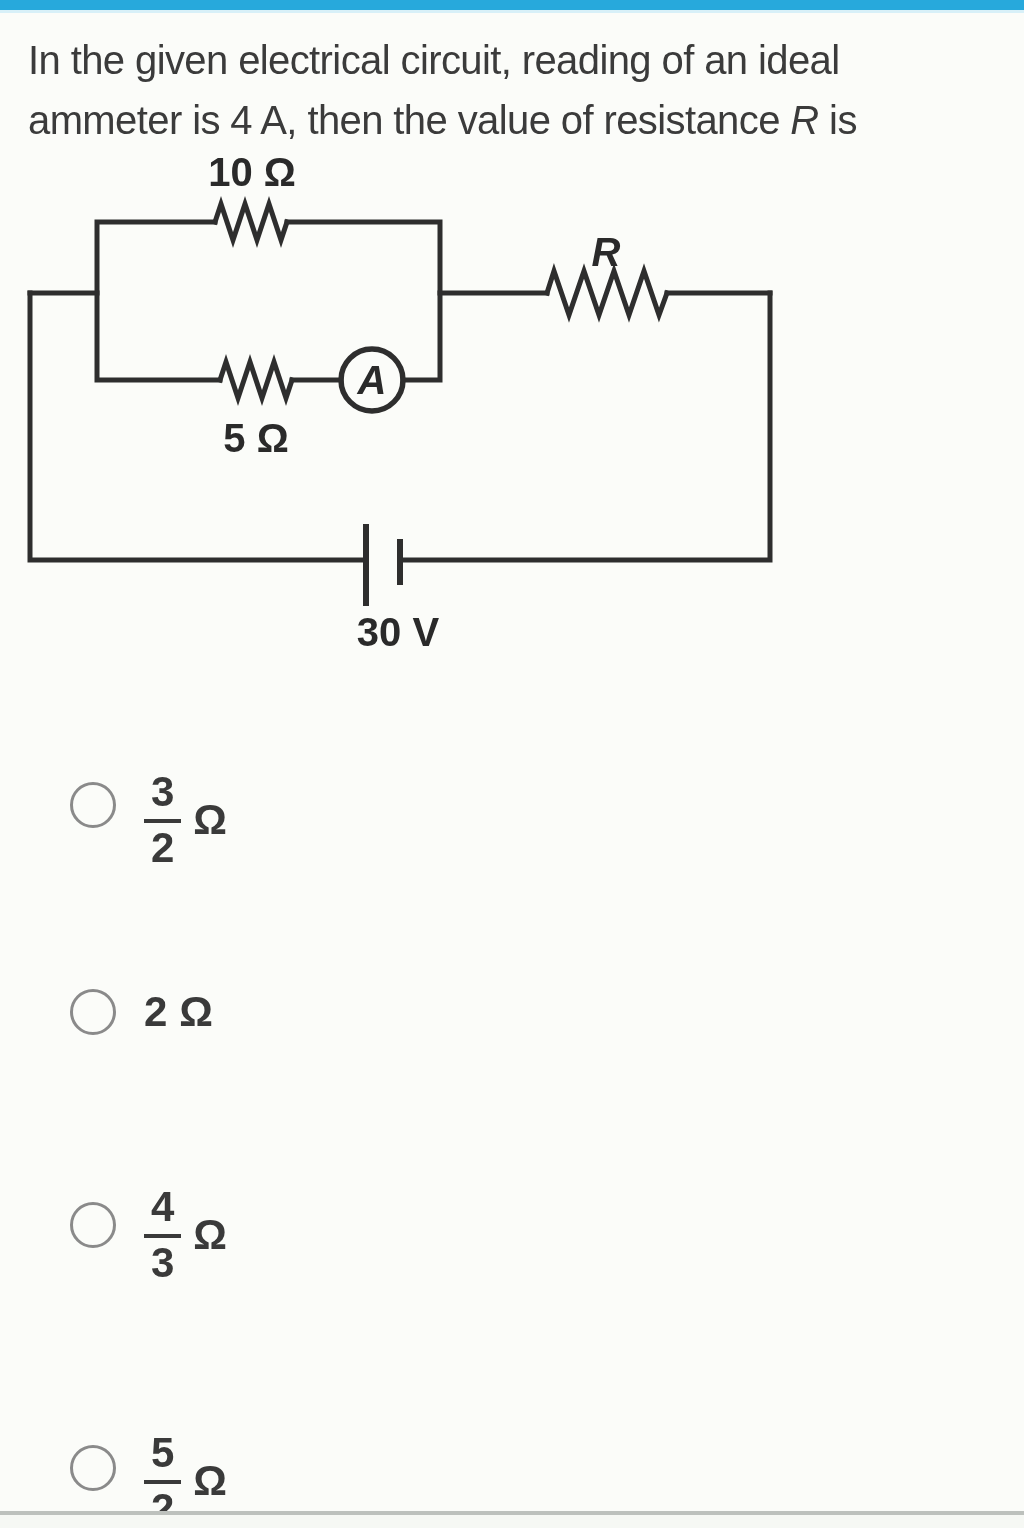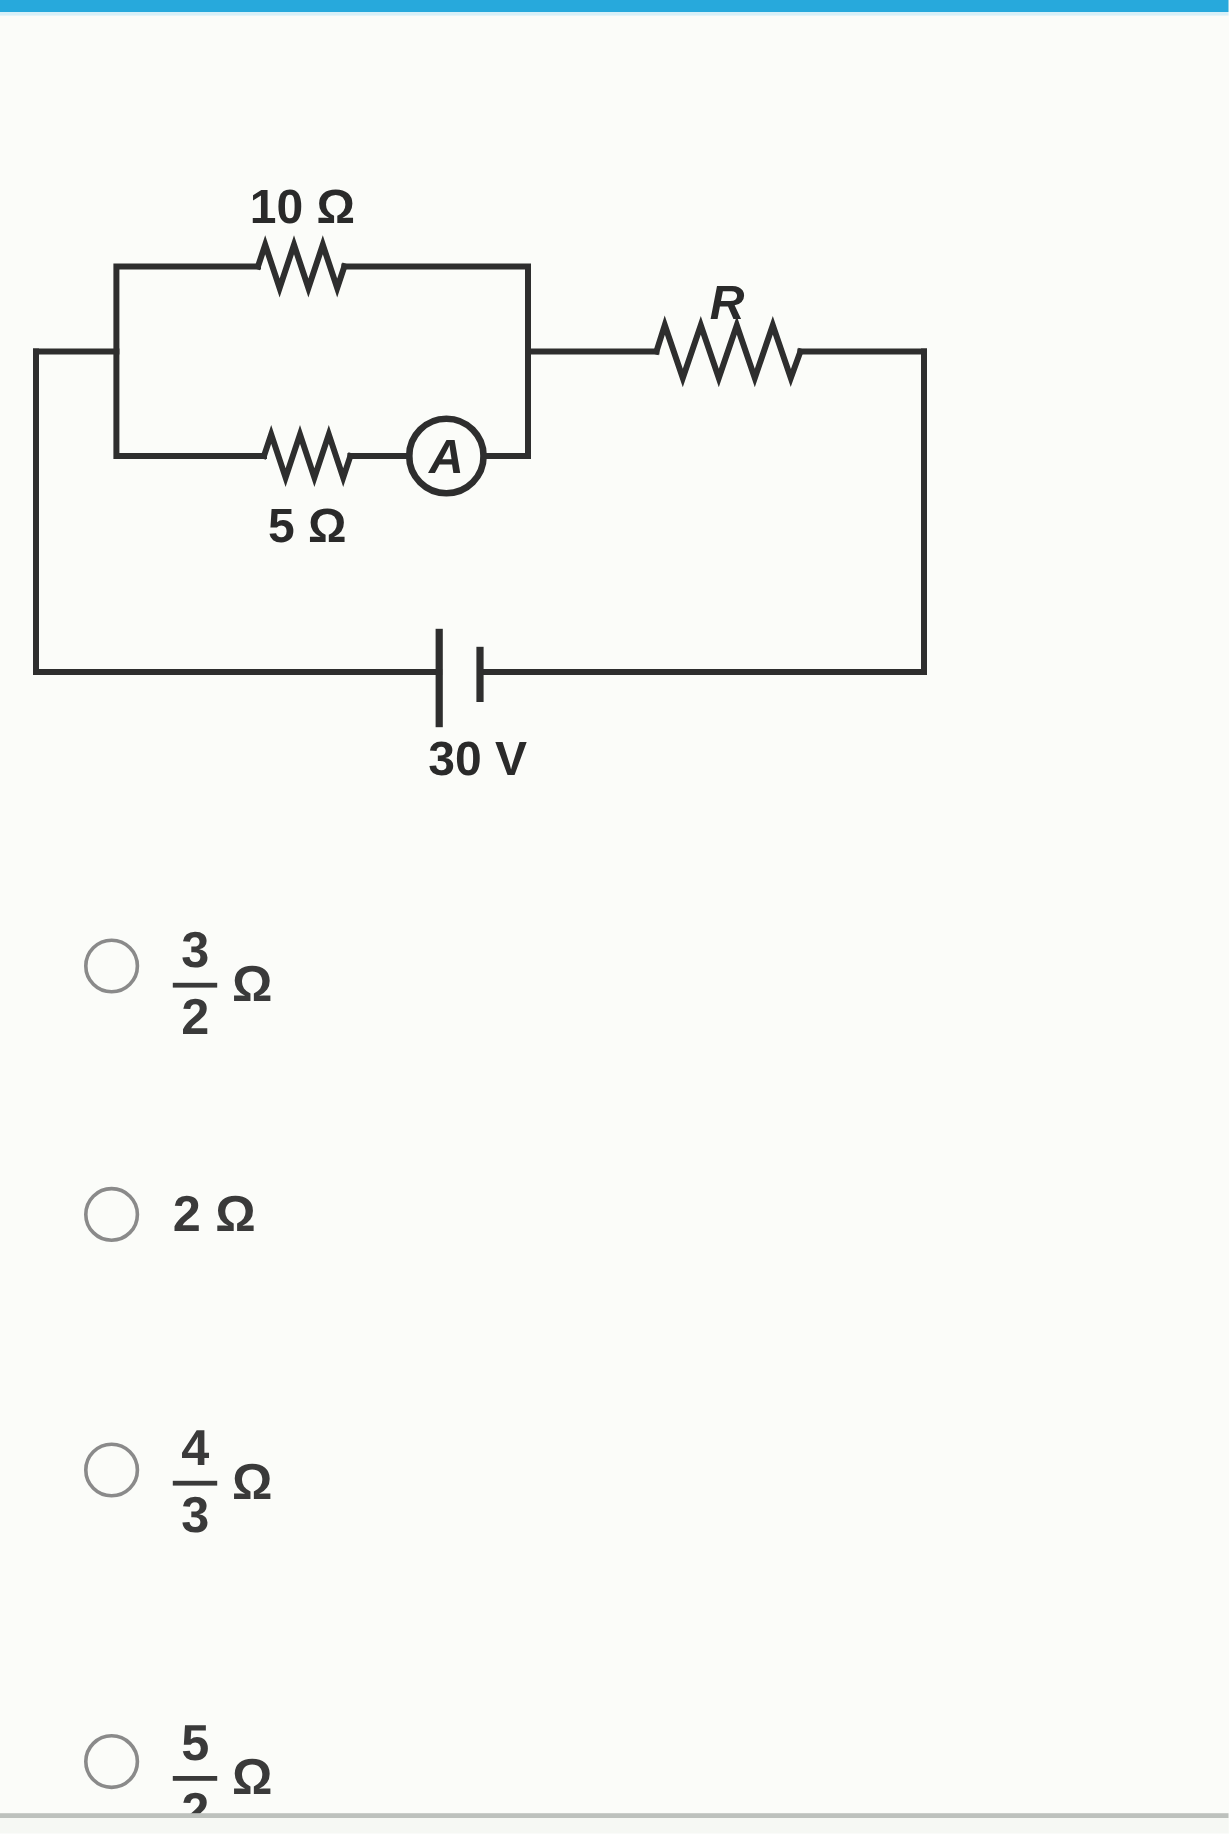--- a/index.html
+++ b/index.html
@@ -40,20 +40,24 @@
                   background:#f6f8f4; z-index:5; }
 </style>
 </head>
 <body>
 
 <div class="page">
 
   <div class="top-bar"></div>
   <div class="top-bar-edge"></div>
 
+  <div class="question">
+    <span>In the given electrical circuit, reading of an ideal</span><br>
+    <span>ammeter is 4 A, then the value of resistance </span><span class="r-sym">R</span><span> is</span>
+  </div>
 
   <svg class="circuit-svg" width="820" height="520" viewBox="0 0 820 520">
     <g stroke="#2e2e2e" stroke-width="5" fill="none" stroke-linecap="square">
 
       <g>
         <path d="M97,82 H215 M287,82 H440 M97,82 V240 M440,82 V240 M97,240 H220 M292,240 H341 M403,240 H440"></path>
 
         <path d="M30,153 H97 M440,153 H547 M667,153 H770"></path>
 
         <path d="M30,153 V420 M770,153 V420 M30,420 H366 M400,420 H770"></path>

